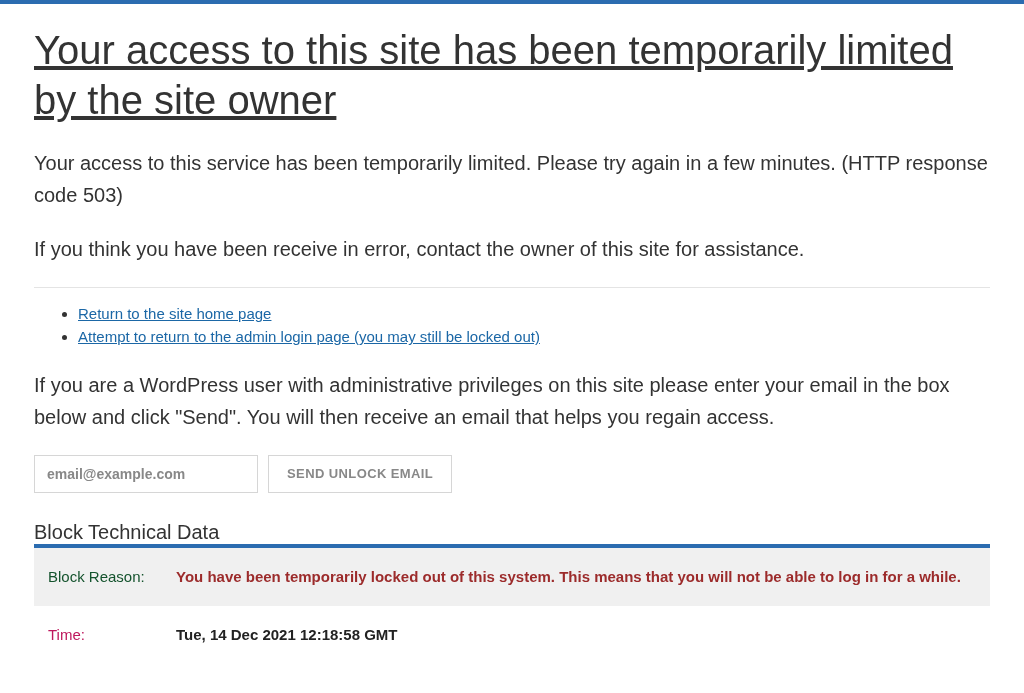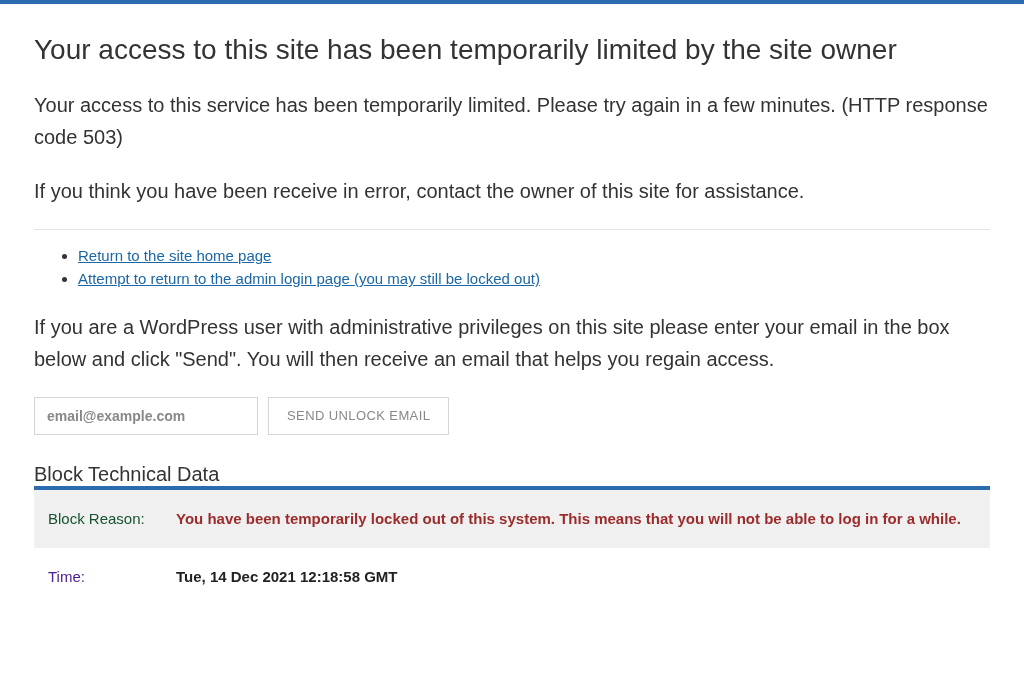--- a/index.html
+++ b/index.html
@@ -14,25 +14,26 @@
   .topbar {
     height: 4px;
     background: #2b6cb0;
     width: 100%;
   }
   .container {
     padding: 20px 34px 30px 34px;
     max-width: 1024px;
   }
   h1.page-title {
-    font-size: 28px;
+    font-size: 40px;
     font-weight: 300;
     line-height: 1.25;
-    margin: 8px 0 22px 0;
+    margin: 1px 0 22px 0;
     color: #333;
+    text-decoration: underline;
   }
   p.body-text {
     font-size: 20px;
     font-weight: 300;
     line-height: 1.6;
     margin: 0 0 22px 0;
     color: #333;
   }
   hr.divider {
     border: none;
@@ -72,21 +73,21 @@
   .email-input::placeholder { color: #888; }
   .send-btn {
     height: 38px;
     padding: 0 18px;
     border: 1px solid #d6d6d6;
     background: #fff;
     color: #888;
     font-size: 13px;
     letter-spacing: 0.4px;
     cursor: pointer;
-    font-weight: 400;
+    font-weight: 700;
   }
   .section-heading {
     font-size: 20px;
     font-weight: 400;
     color: #333;
     margin: 0 0 0 0;
   }
   .tech-table-wrap {
     border-top: 4px solid #2b6cb0;
   }
@@ -97,21 +98,21 @@
   }
   table.tech tr.highlight { background: #f0f0f0; }
   table.tech td {
     padding: 18px 14px;
     vertical-align: top;
     line-height: 1.5;
   }
   table.tech td.label {
     width: 128px;
     font-weight: 400;
-    color: #4c1d95;
+    color: #be185d;
   }
   table.tech tr.highlight td.label { color: #14532d; }
   table.tech td.value { font-weight: 700; color: #222; }
   table.tech tr.highlight td.value { color: #9c2b2b; font-weight: 700; }
 </style>
 </head>
 <body>
 
 <div class="topbar"></div>
 

